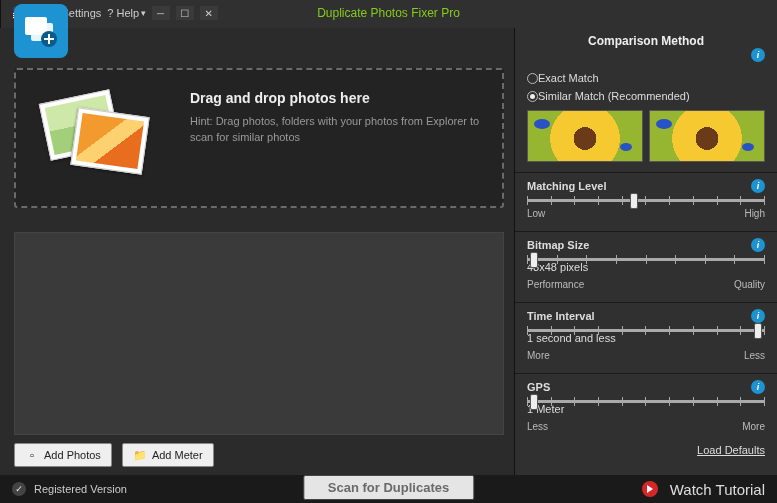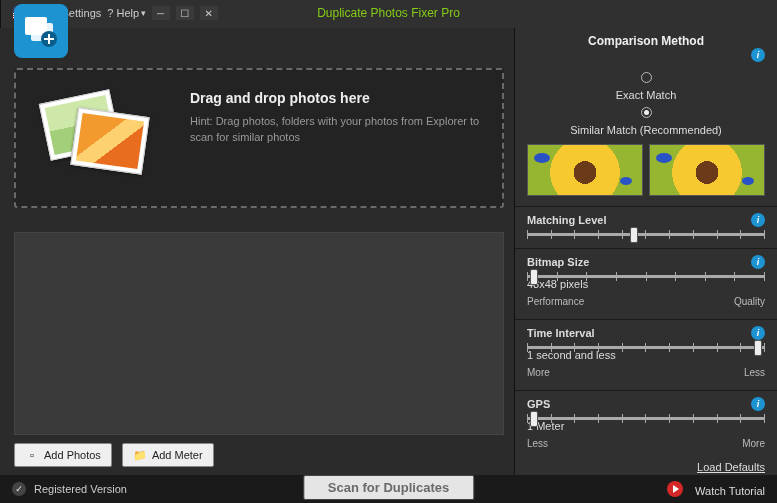--- a/index.html
+++ b/index.html
@@ -27,21 +27,21 @@
 .dz-text p { font-size: 11px; color: #999; line-height: 1.45; }
 .results { margin-top: 24px; flex: 1; border: 1px solid #444; background: #3a3a3a; }
 .left-btns { display: flex; gap: 10px; margin-top: 8px; }
 .btn { background: #efefef; color: #222; font-size: 11px; padding: 4px 10px; border: 1px solid #888; border-radius: 2px; display: flex; align-items: center; gap: 5px; cursor: pointer; }
 .ic { width: 14px; height: 14px; display: inline-flex; align-items: center; justify-content: center; }
 .right { flex: 1; border-left: 1px solid #111; background: #303030; padding: 8px 12px 8px 12px; font-size: 11px; overflow: hidden; }
 .sectitle { display: flex; align-items: center; font-weight: 600; font-size: 12px; color: #eee; flex-direction: column; }
 .sectitle .info { margin-left: auto; }
 .info { width: 14px; height: 14px; border-radius: 50%; background: #1d93d2; color: #fff; display: inline-flex; align-items: center; justify-content: center; font-size: 9px; font-style: italic; font-weight: bold; }
 .radios { margin: 10px 0 8px 0; }
-.radio-row { display: flex; align-items: center; gap: 6px; margin-bottom: 6px; cursor: pointer; flex-direction: column; }
+.radio-row { display: flex; align-items: center; margin-bottom: 6px; cursor: pointer; }
 .radio { width: 11px; height: 11px; border-radius: 50%; border: 1px solid #bbb; display: inline-flex; align-items: center; justify-content: center; }
 .radio.sel::after { content: ""; width: 5px; height: 5px; background: #eee; border-radius: 50%; }
 .thumbs { display: flex; gap: 6px; margin-bottom: 10px; }
 .thumb { flex: 1; height: 52px; border: 1px solid #555; background: radial-gradient(circle at 50% 55%, #6b3a18 0 18%, #f6c931 18% 55%, #96b531 55%); position: relative; overflow: hidden; }
 .thumb::before, .thumb::after { content: ""; position: absolute; border-radius: 50%; }
 .thumb::before { width: 16px; height: 10px; background: #2a52c7; top: 8px; left: 6px; }
 .thumb::after { width: 12px; height: 8px; background: #2a52c7; bottom: 10px; right: 10px; }
 .hr { height: 1px; background: #1a1a1a; margin: 2px -12px 6px -12px; }
 .subhead { display: flex; align-items: center; font-weight: 600; margin-bottom: 6px; }
 .subhead .info { margin-left: auto; }
@@ -50,21 +50,21 @@
 .ticks { display: flex; justify-content: space-between; position: absolute; inset: -3px 0 auto 0; }
 .ticks i { width: 1px; height: 9px; background: #aaa; }
 .thumb-knob { position: absolute; top: -6px; width: 8px; height: 16px; background: #eee; border: 1px solid #555; border-radius: 2px; transform: translateX(-50%); }
 .scale { display: flex; justify-content: space-between; font-size: 10px; color: #bbb; margin-top: 6px; }
 .slider-block { margin-bottom: 12px; position: relative; }
 .defaults { text-align: right; text-decoration: underline; font-size: 11px; color: #ddd; margin-top: 6px; cursor: pointer; }
 .footer { position: absolute; bottom: 0; left: 0; right: 0; height: 28px; background: #1a1a1a; display: flex; align-items: center; padding: 0 12px; gap: 8px; }
 .chk { width: 14px; height: 14px; border-radius: 50%; background: #444; display: inline-flex; align-items: center; justify-content: center; color: #eee; font-size: 9px; }
 .reg { font-size: 11px; color: #ccc; }
 .scan-btn { position: absolute; left: 50%; transform: translateX(-50%); bottom: 3px; padding: 4px 24px; background: #e5e5e5; border: 1px solid #444; color: #6a6a6a; font-size: 13px; font-weight: 600; border-radius: 2px; }
-.watch { margin-left: auto; display: flex; align-items: flex-end; gap: 12px; font-size: 11px; color: #ddd; cursor: pointer; }
+.watch { margin-left: auto; display: flex; align-items: flex-start; gap: 12px; font-size: 15px; color: #ddd; cursor: pointer; }
 .play { width: 16px; height: 16px; border-radius: 50%; background: #d42828; display: inline-flex; align-items: center; justify-content: center; }
 .play::after { content: ""; border-left: 6px solid #fff; border-top: 4px solid transparent; border-bottom: 4px solid transparent; margin-left: 1px; }
 .gear { width: 12px; height: 12px; }
 </style>
 </head>
 <body>
 
 <div class="titlebar">
   <span class="title">Duplicate Photos Fixer Pro</span>
   <div class="right">
@@ -157,20 +157,24 @@
             <i></i>
             <i></i>
             <i></i>
             <i></i>
             <i></i>
             <i></i>
             <i></i>
           </div>
         <div class="thumb-knob" style="left:45%"></div>
       </div>
+      <div class="scale">
+          <span>Low</span>
+          <span>High</span>
+        </div>
     </div>
     <div class="hr"></div>
 
     <div class="slider-block">
       <div class="subhead">
           <span>Bitmap Size</span>
           <span class="info">i</span>
         </div>
       <div class="slider-wrap">
         <div class="track"></div>

